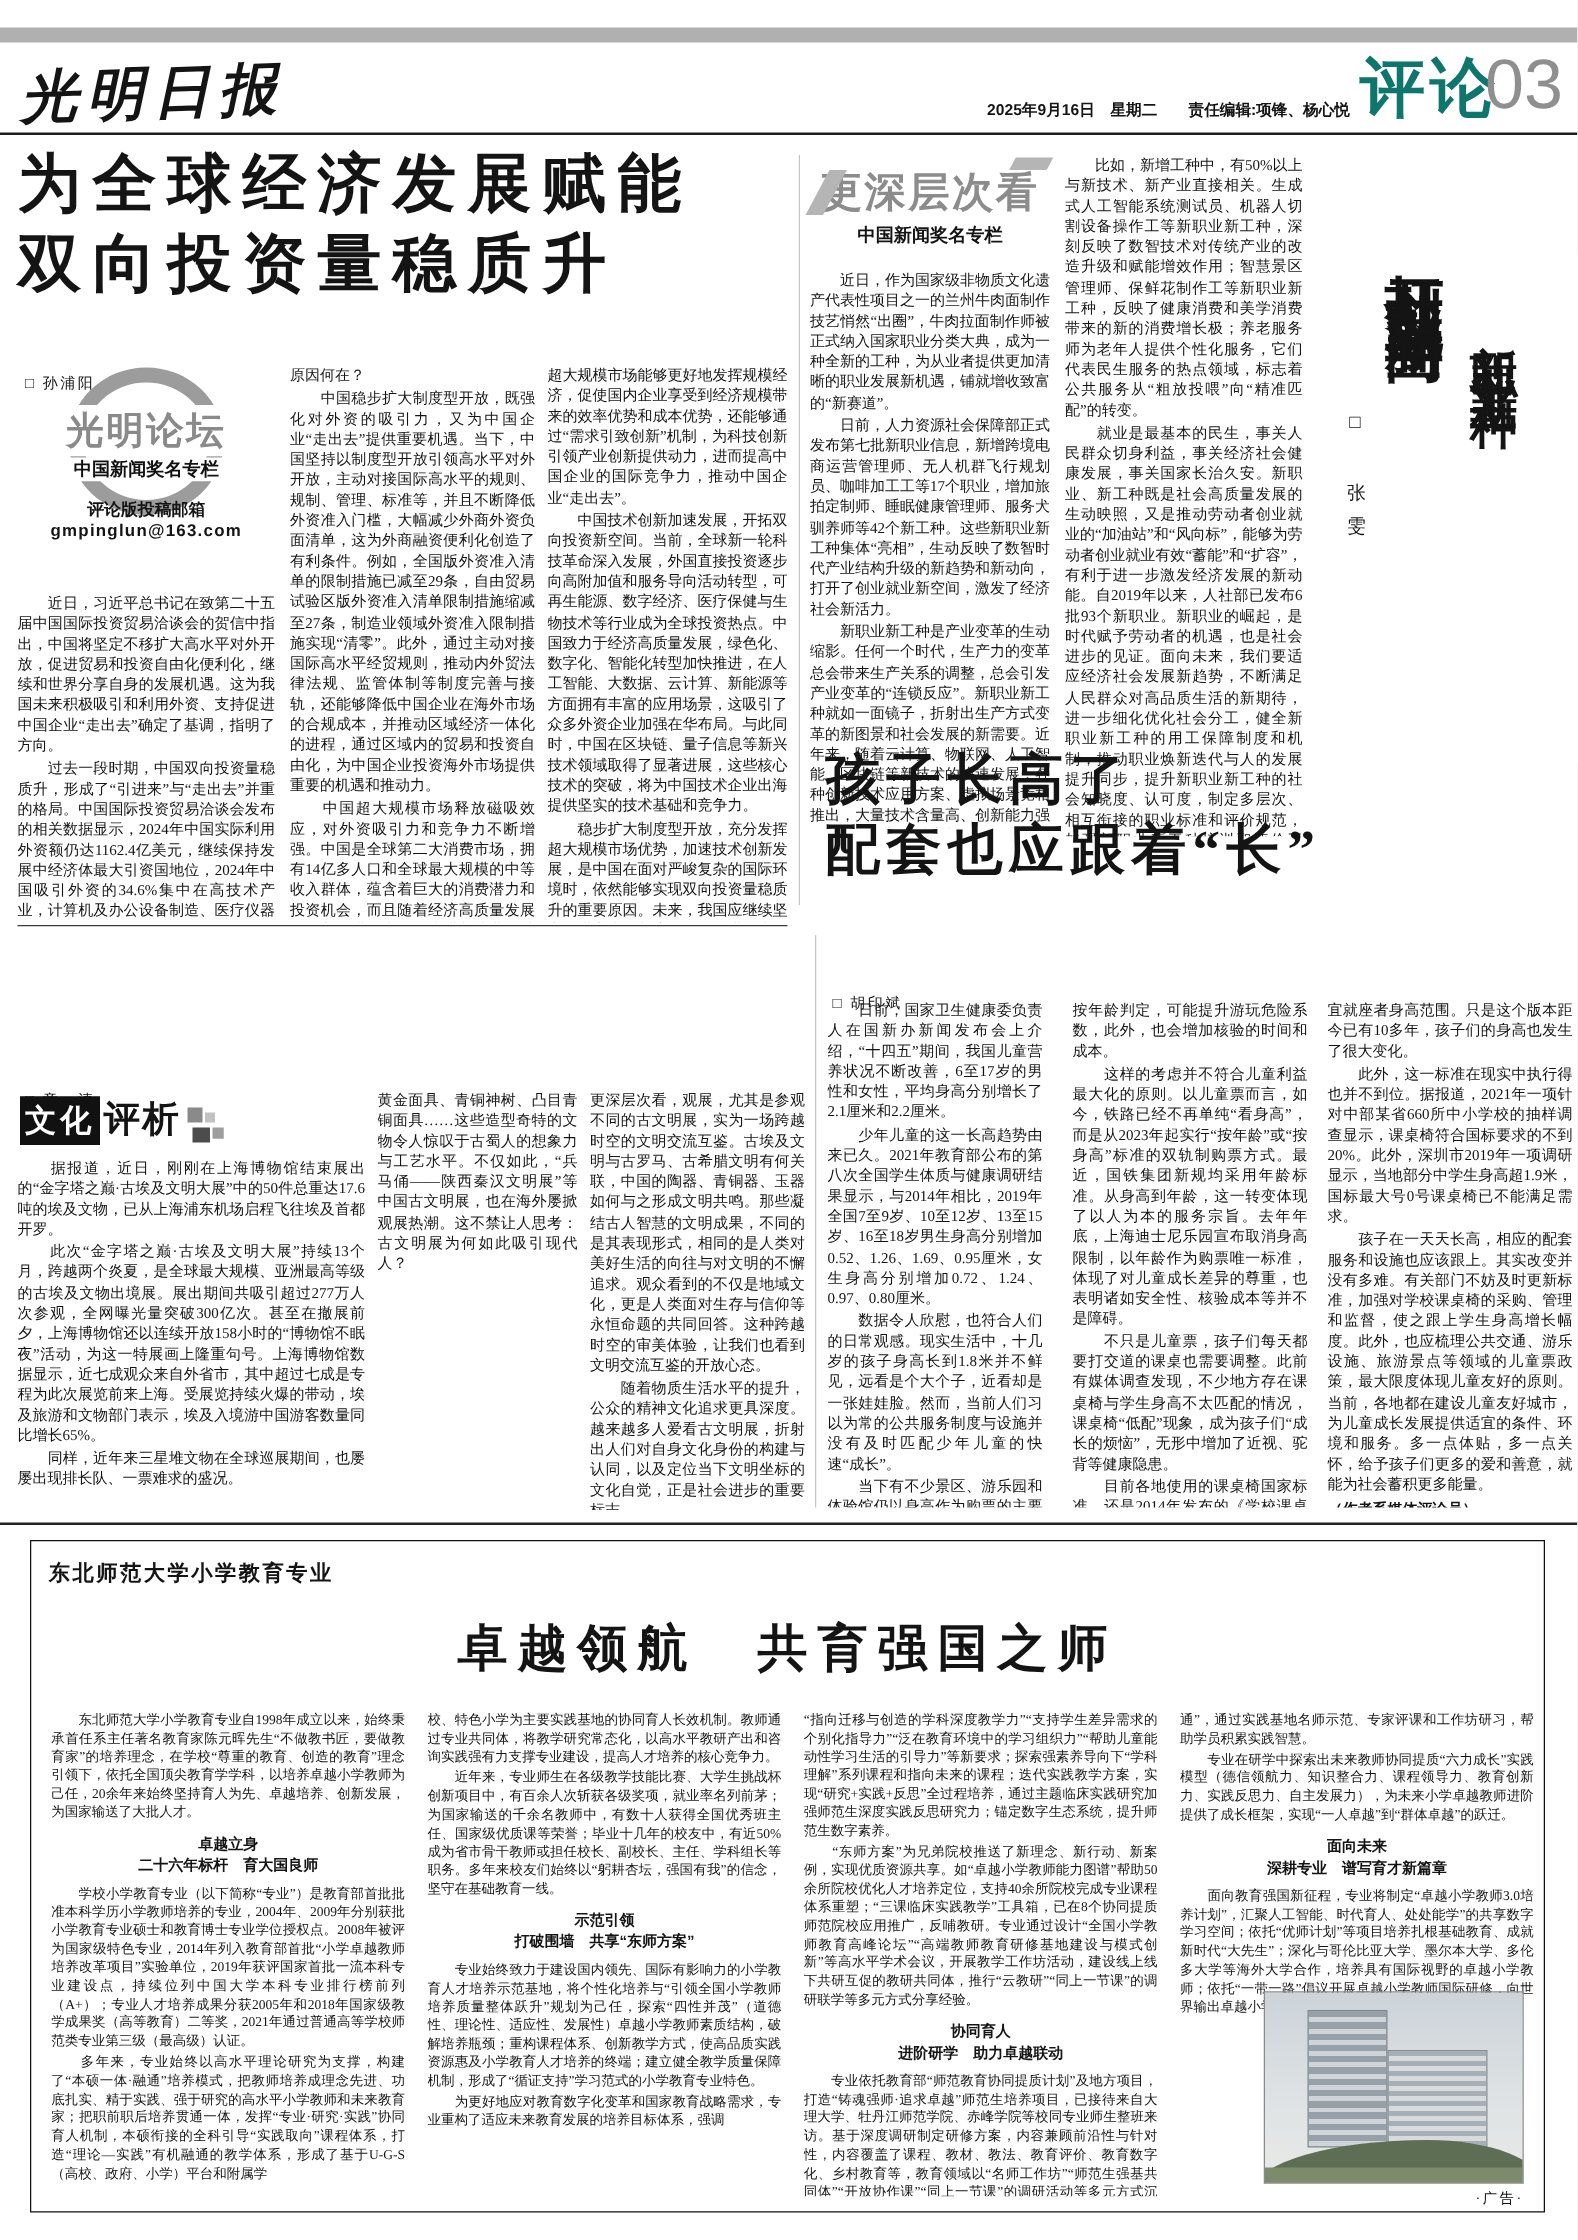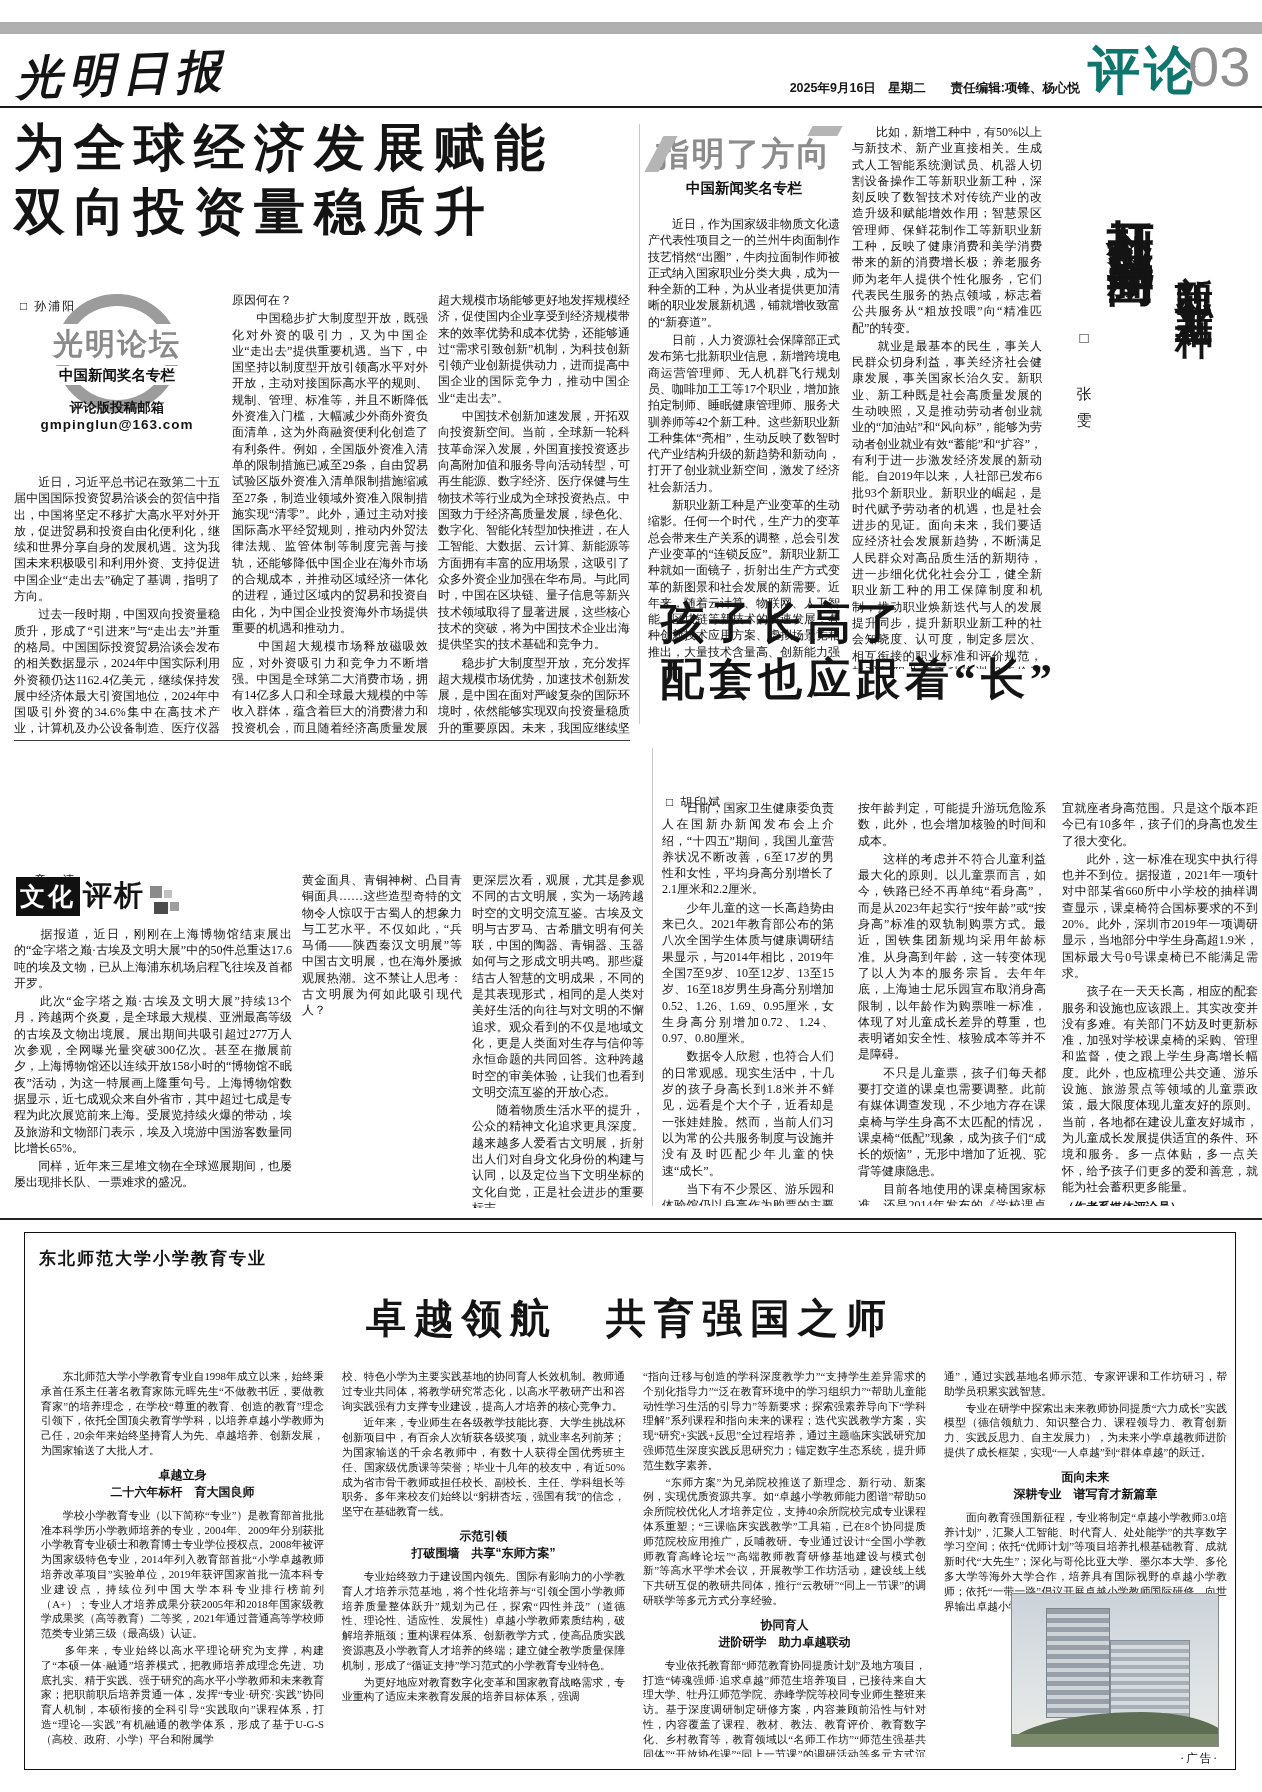--- a/index.html
+++ b/index.html
@@ -137,21 +137,21 @@
       <p class="para">　　稳步扩大制度型开放，充分发挥超大规模市场优势，加速技术创新发展，是中国在面对严峻复杂的国际环境时，依然能够实现双向投资量稳质升的重要原因。未来，我国应继续坚定推进高水平制度型开放，进一步挖掘释放超大规模市场潜力，激发技术创新活力，并且利用好中国国际投资贸易洽谈会这一有效平台，进而实现用中国双向投资链接世界、惠及全球。</p>
     </div>
   <div class="abs ruleA"></div>
 
   <div class="abs vdiv" style="left:639px;top:124px;height:600px;"></div>
 
   <div class="abs" style="left:648px;top:126px;width:192px;">
     <div class="sp-logo">
       <div class="slash l"></div>
       <div class="slash r"></div>
-      <div class="sp-name">指明了方向</div>
+      <div class="sp-name">更深层次看</div>
       <div class="sp-sub">中国新闻奖名专栏</div>
     </div>
   </div>
   <div class="abs colbox" style="left:648px;top:216px;width:192px;height:446px;">
       <p class="para">　　近日，作为国家级非物质文化遗产代表性项目之一的兰州牛肉面制作技艺悄然“出圈”，牛肉拉面制作师被正式纳入国家职业分类大典，成为一种全新的工种，为从业者提供更加清晰的职业发展新机遇，铺就增收致富的“新赛道”。</p>
       <p class="para">　　日前，人力资源社会保障部正式发布第七批新职业信息，新增跨境电商运营管理师、无人机群飞行规划员、咖啡加工工等17个职业，增加旅拍定制师、睡眠健康管理师、服务犬驯养师等42个新工种。这些新职业新工种集体“亮相”，生动反映了数智时代产业结构升级的新趋势和新动向，打开了创业就业新空间，激发了经济社会新活力。</p>
       <p class="para">　　新职业新工种是产业变革的生动缩影。任何一个时代，生产力的变革总会带来生产关系的调整，总会引发产业变革的“连锁反应”。新职业新工种就如一面镜子，折射出生产方式变革的新图景和社会发展的新需要。近年来，随着云计算、物联网、人工智能、区块链等新技术的快速发展，各种创新技术应用方案、虚拟场景竞相推出，大量技术含量高、创新能力强的新职业、新工种竞相发展，大大增加了创业就业的“新容量”。</p>
     </div>
   <div class="abs colbox" style="left:852px;top:124px;width:190px;height:545px;">
       <p class="para">　　比如，新增工种中，有50%以上与新技术、新产业直接相关。生成式人工智能系统测试员、机器人切割设备操作工等新职业新工种，深刻反映了数智技术对传统产业的改造升级和赋能增效作用；智慧景区管理师、保鲜花制作工等新职业新工种，反映了健康消费和美学消费带来的新的消费增长极；养老服务师为老年人提供个性化服务，它们代表民生服务的热点领域，标志着公共服务从“粗放投喂”向“精准匹配”的转变。</p>

